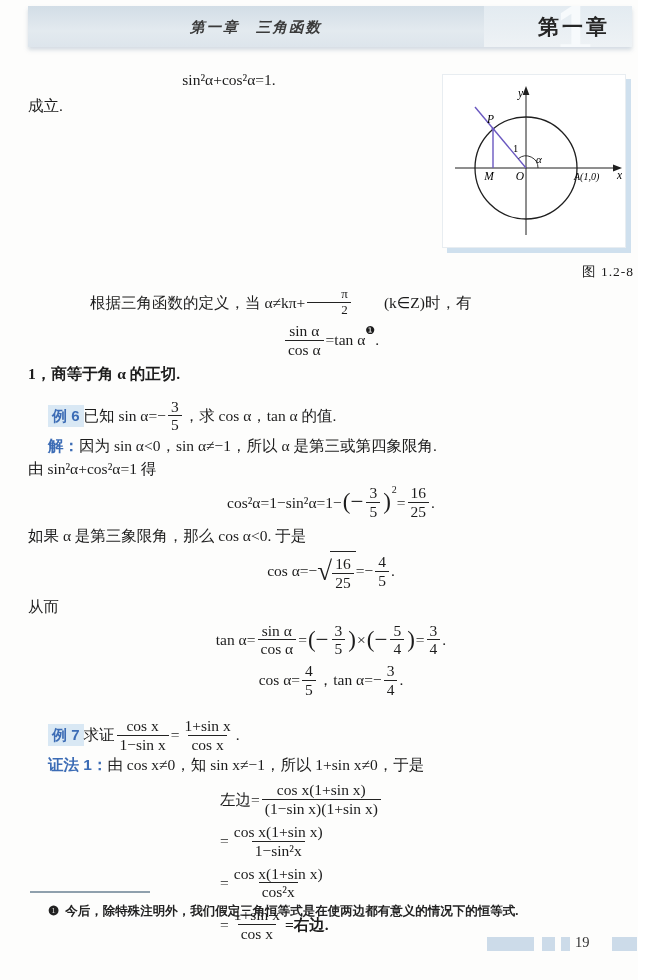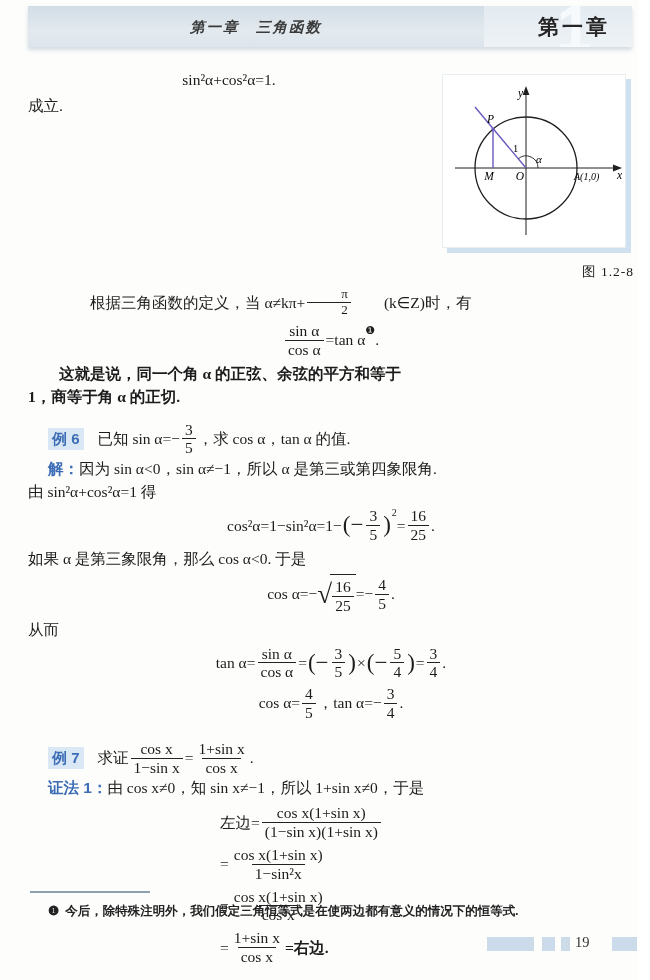--- a/index.html
+++ b/index.html
@@ -42,21 +42,21 @@
     padding:12px 16px 0 28px;
     font-size:15.5px; line-height:1.42;
   }
   .para { margin:1px 0; }
   .ind { text-indent:2em; }
   .bold { font-weight:700; }
   .ex-line { padding-left:20px; }
 
   .ex-label {
     display:inline-block; color:#3c6cb5; background:#d9e8f4;
-    padding:0 4px; margin-right:14px; font-weight:700;
+    padding:0 4px; font-weight:700;
     font-family:"Liberation Sans", sans-serif; font-size:15px;
   }
   .sol-label { color:#3c6cb5; font-weight:700; font-family:"Liberation Sans", sans-serif; }
 
   
   .formula { text-align:center; margin:4px 0; }
   .irow { display:inline-flex; align-items:center; vertical-align:middle; white-space:nowrap; }
   .fr { display:inline-flex; flex-direction:column; align-items:center; margin:0 2px; line-height:1.15; }
   .fr > span { padding:0 3px; white-space:nowrap; }
   .fr .dn { border-top:1.2px solid #222; }
@@ -156,21 +156,20 @@
         <span class="fr">
             <span>sin α</span>
             <span class="dn">cos α</span>
           </span>
         <span>=tan α</span>
         <span class="note">❶</span>
         <span>.</span>
       </span>
     </div>
 
-    <p class="para ind bold">这就是说，同一个角 α 的正弦、余弦的平方和等于</p>
     <p class="para bold" style="margin-bottom:13px">1，商等于角 α 的正切.</p>
 
     <p class="para ex-line" style="margin-top:12px">
       <span class="irow">
         <span class="ex-label">例 6</span>
         <span>已知 sin α=−</span>
         <span class="fr">
             <span>3</span>
             <span class="dn">5</span>
           </span>

